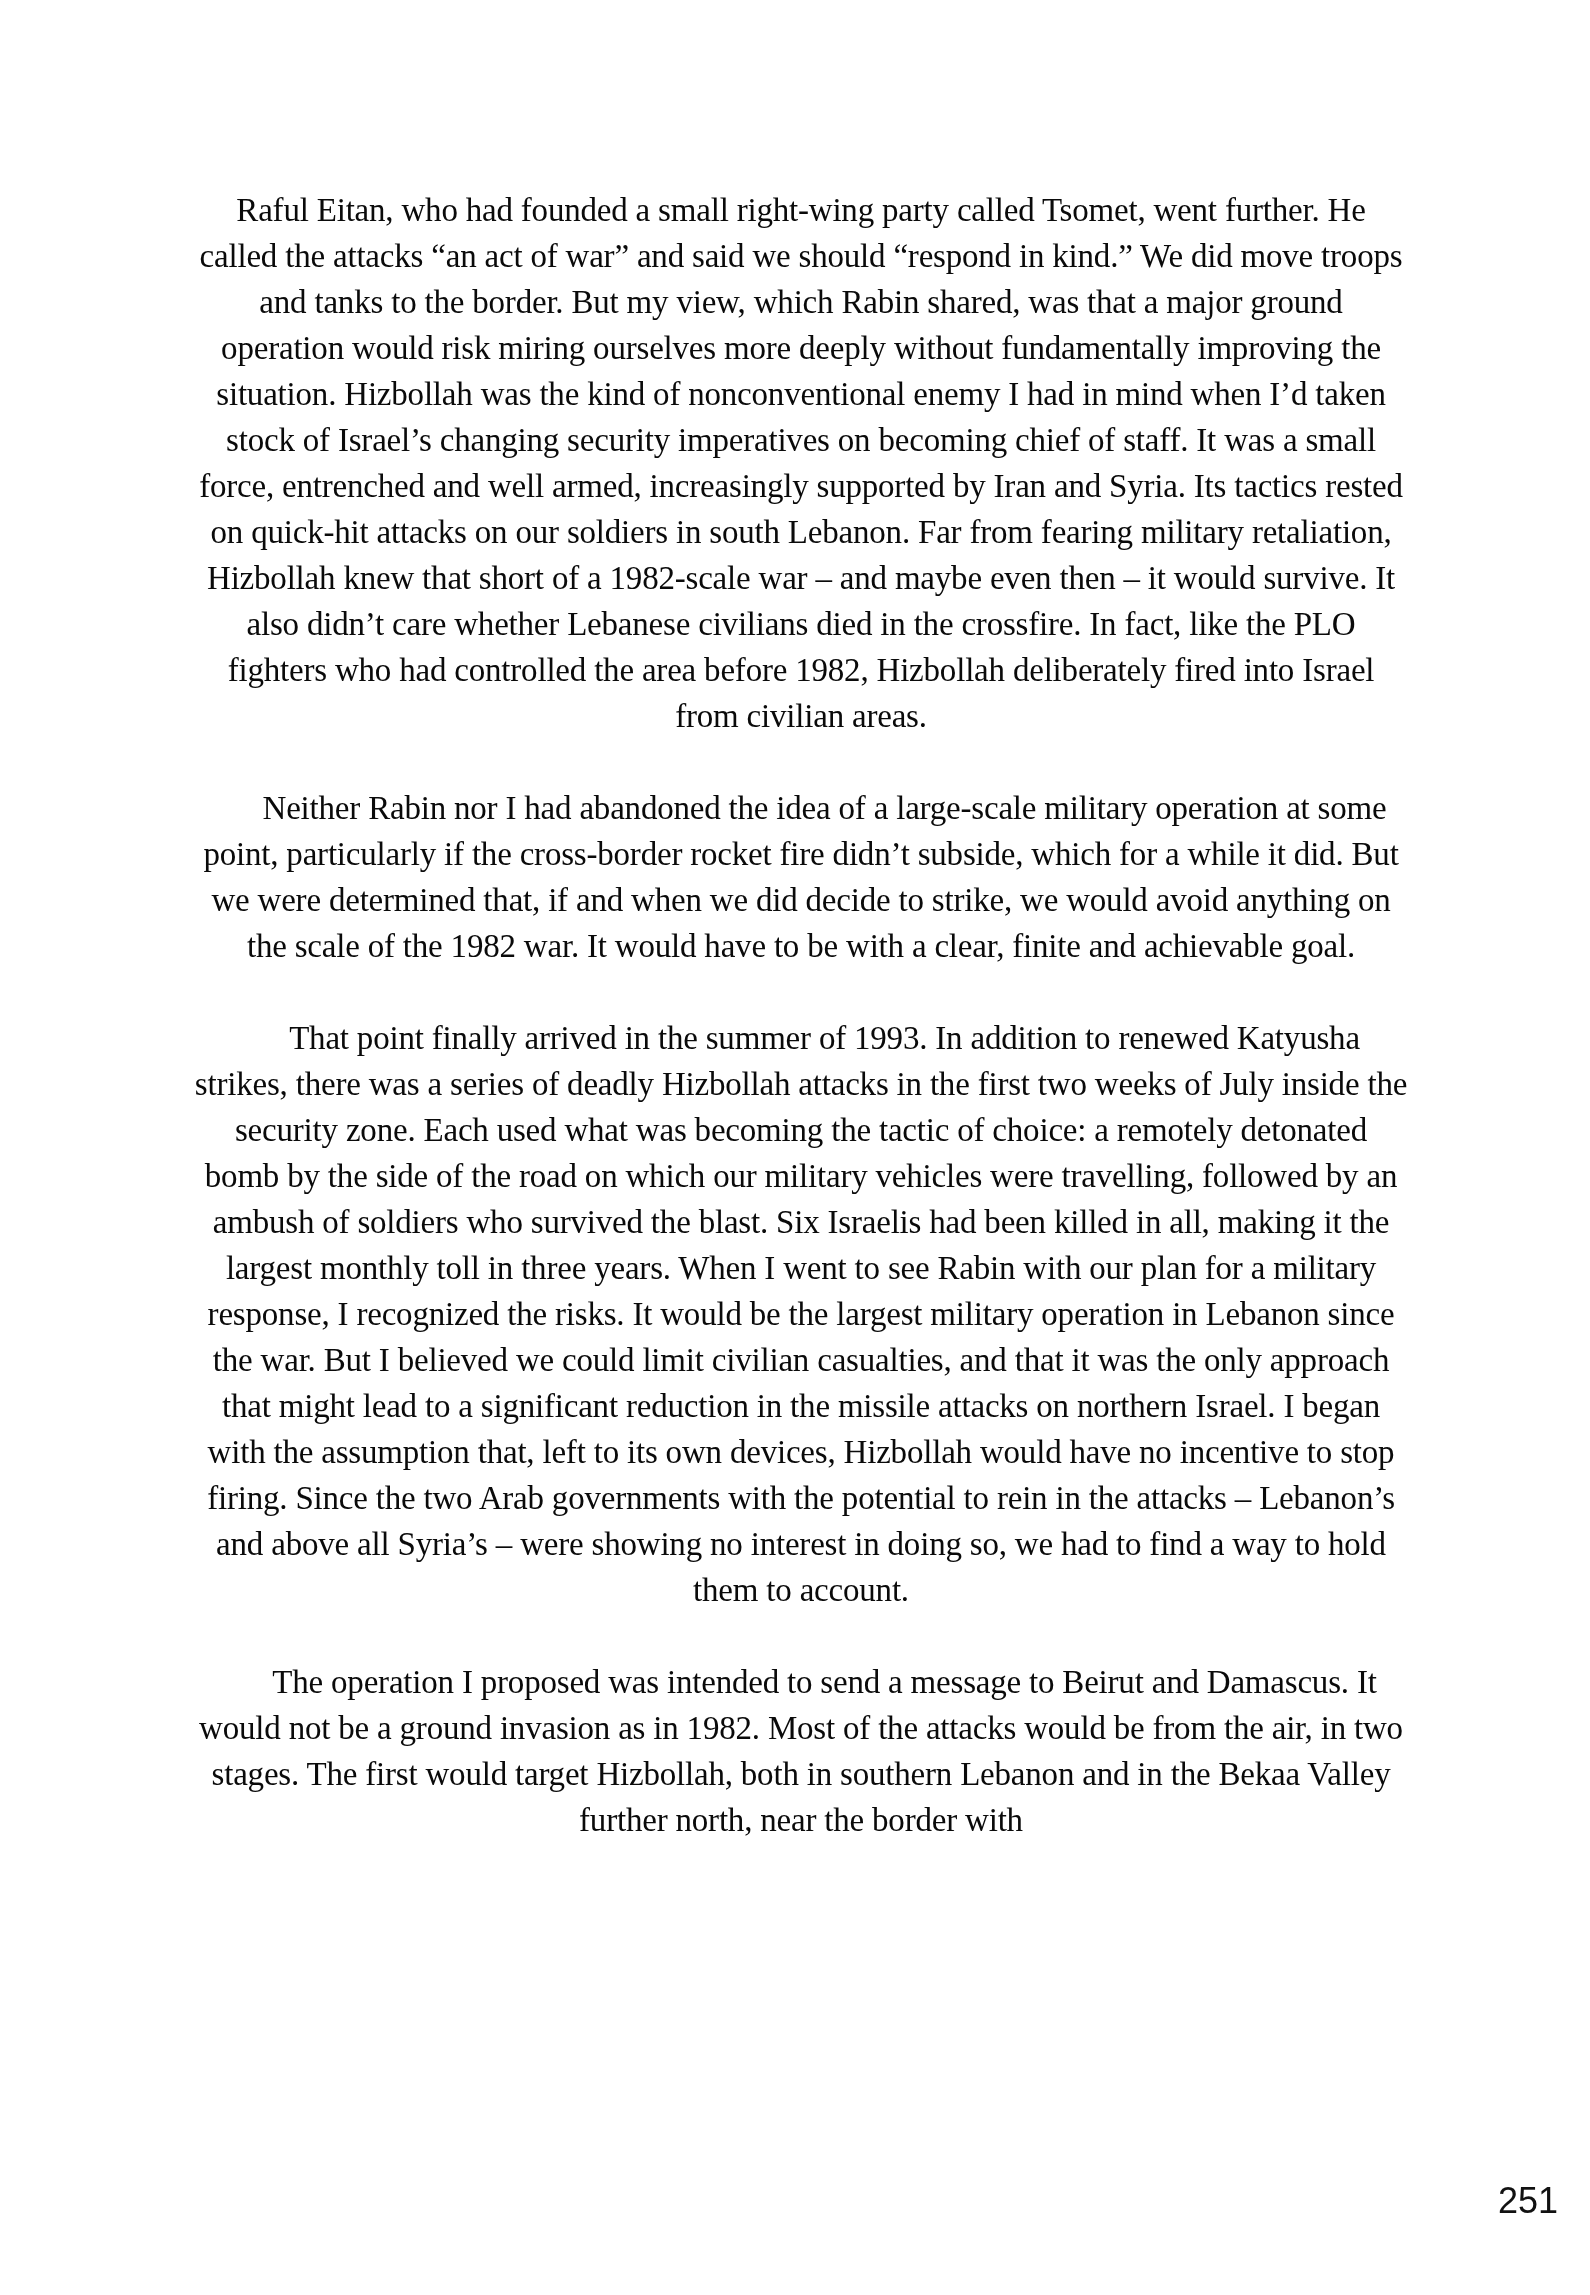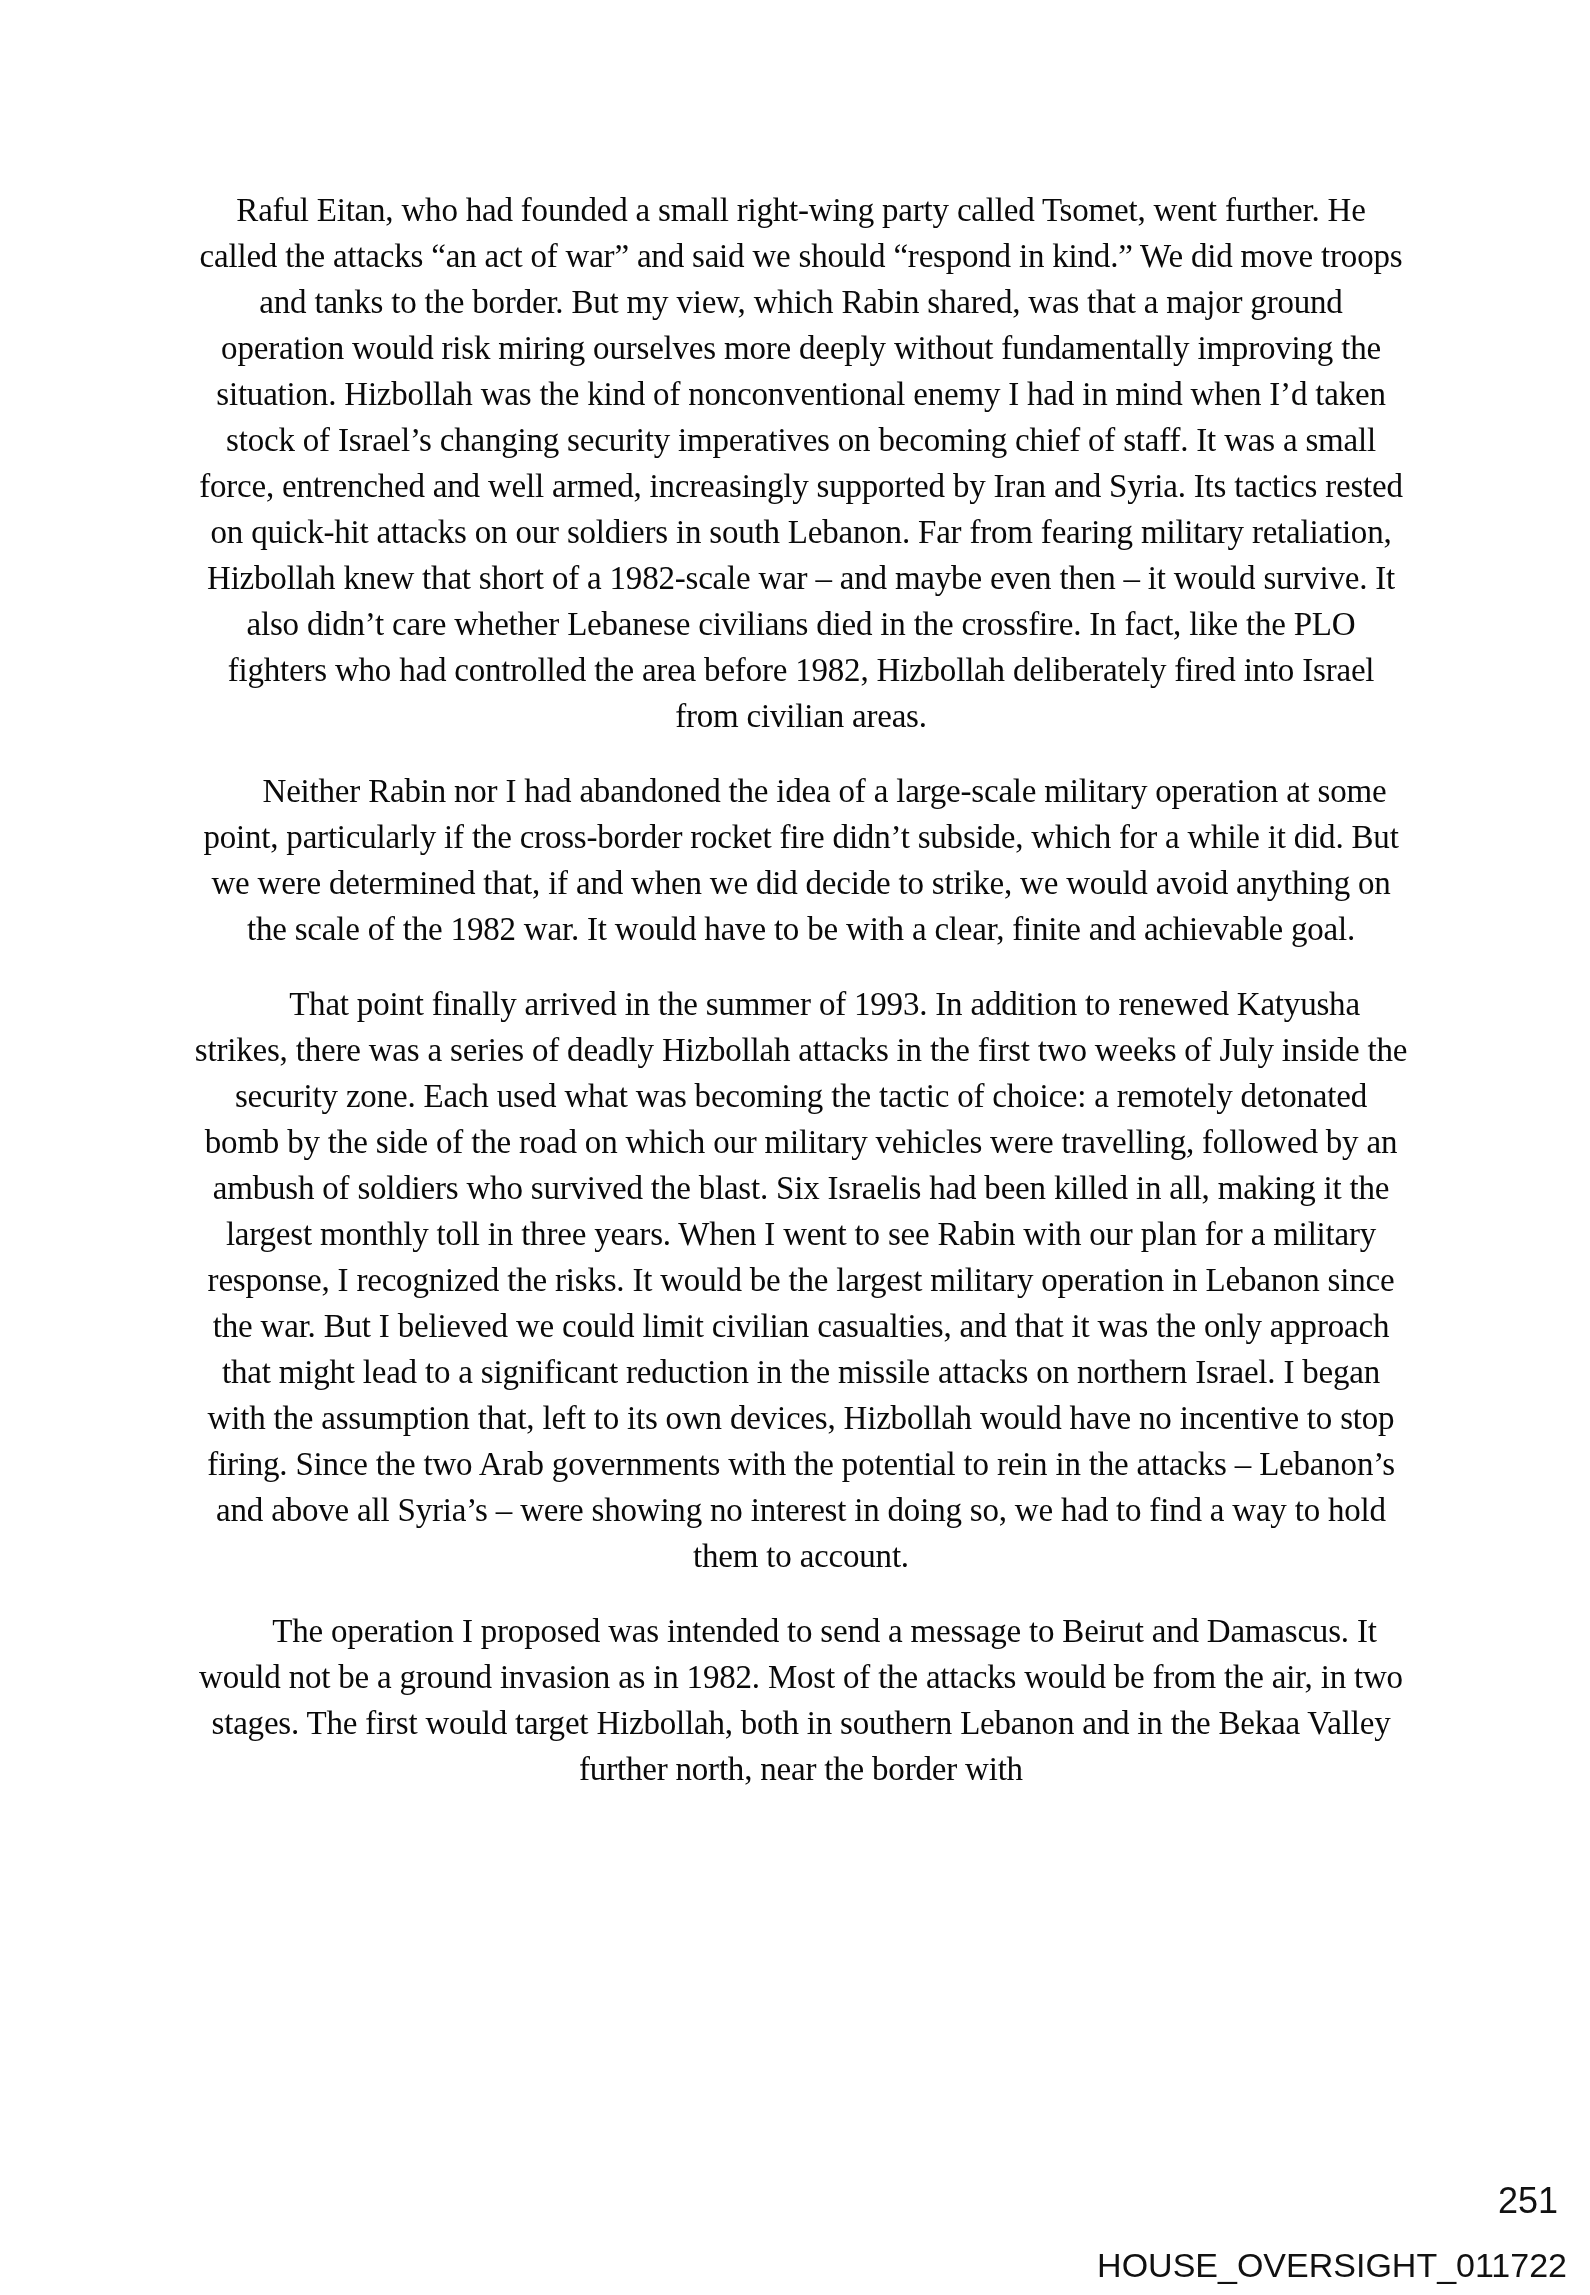--- a/index.html
+++ b/index.html
@@ -23,21 +23,21 @@
     font-family: "Liberation Serif", serif;
     font-size: 33px;
     line-height: 46px;
     text-align: center;
     letter-spacing: -0.2px;
   }
   .para {
     margin: 0;
   }
   .para + .para {
-    margin-top: 29px;
+    margin-top: 46px;
   }
   .para.indent {
     text-indent: 47px;
   }
   .page-number {
     position: absolute;
     top: 2181px;
     right: 33px;
     font-family: "Liberation Sans", sans-serif;
     font-size: 36px;
@@ -61,15 +61,14 @@
 <div class="page">
   <main class="body-text">
     <p class="para">Raful Eitan, who had founded a small right-wing party called Tsomet, went further. He called the attacks “an act of war” and said we should “respond in kind.” We did move troops and tanks to the border. But my view, which Rabin shared, was that a major ground operation would risk miring ourselves more deeply without fundamentally improving the situation. Hizbollah was the kind of nonconventional enemy I had in mind when I’d taken stock of Israel’s changing security imperatives on becoming chief of staff. It was a small force, entrenched and well armed, increasingly supported by Iran and Syria. Its tactics rested on quick-hit attacks on our soldiers in south Lebanon. Far from fearing military retaliation, Hizbollah knew that short of a 1982-scale war – and maybe even then – it would survive. It also didn’t care whether Lebanese civilians died in the crossfire. In fact, like the PLO fighters who had controlled the area before 1982, Hizbollah deliberately fired into Israel from civilian areas.</p>
     <p class="para indent">Neither Rabin nor I had abandoned the idea of a large-scale military operation at some point, particularly if the cross-border rocket fire didn’t subside, which for a while it did. But we were determined that, if and when we did decide to strike, we would avoid anything on the scale of the 1982 war. It would have to be with a clear, finite and achievable goal.</p>
     <p class="para indent">That point finally arrived in the summer of 1993. In addition to renewed Katyusha strikes, there was a series of deadly Hizbollah attacks in the first two weeks of July inside the security zone. Each used what was becoming the tactic of choice: a remotely detonated bomb by the side of the road on which our military vehicles were travelling, followed by an ambush of soldiers who survived the blast. Six Israelis had been killed in all, making it the largest monthly toll in three years. When I went to see Rabin with our plan for a military response, I recognized the risks. It would be the largest military operation in Lebanon since the war. But I believed we could limit civilian casualties, and that it was the only approach that might lead to a significant reduction in the missile attacks on northern Israel. I began with the assumption that, left to its own devices, Hizbollah would have no incentive to stop firing. Since the two Arab governments with the potential to rein in the attacks – Lebanon’s and above all Syria’s – were showing no interest in doing so, we had to find a way to hold them to account.</p>
     <p class="para indent">The operation I proposed was intended to send a message to Beirut and Damascus. It would not be a ground invasion as in 1982. Most of the attacks would be from the air, in two stages. The first would target Hizbollah, both in southern Lebanon and in the Bekaa Valley further north, near the border with</p>
   </main>
 
   <div class="page-number">251</div>
 
-  <div class="footer-id">HOUSE_OVERSIGHT_011722</div>
 </div>
 
 
 </body></html>

